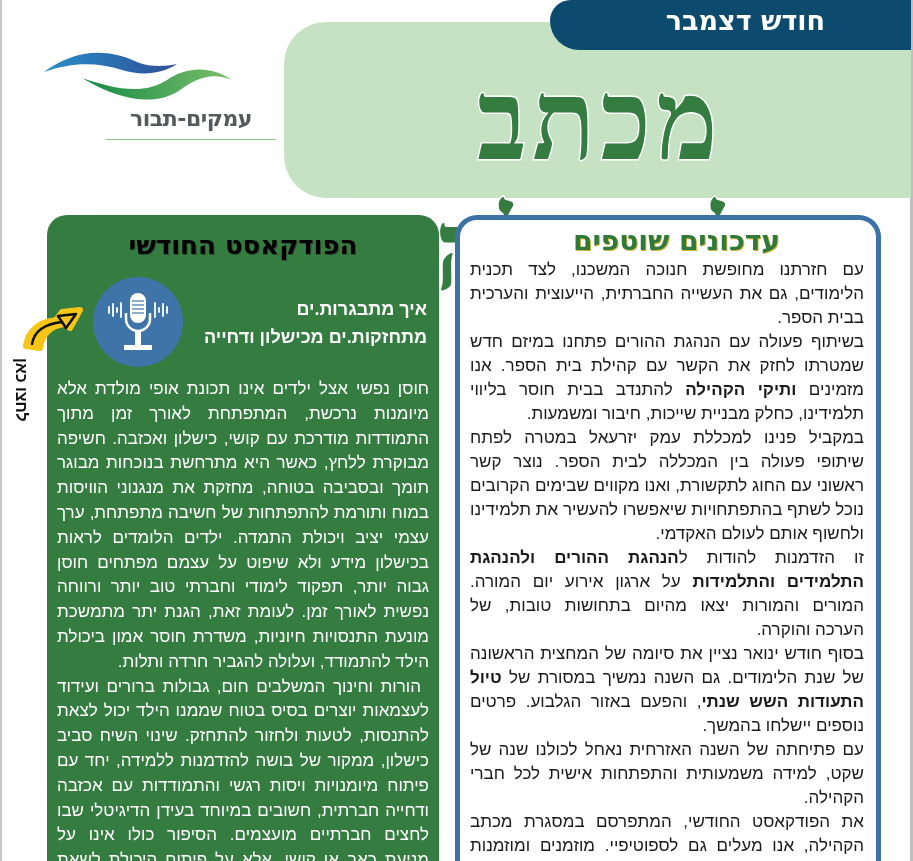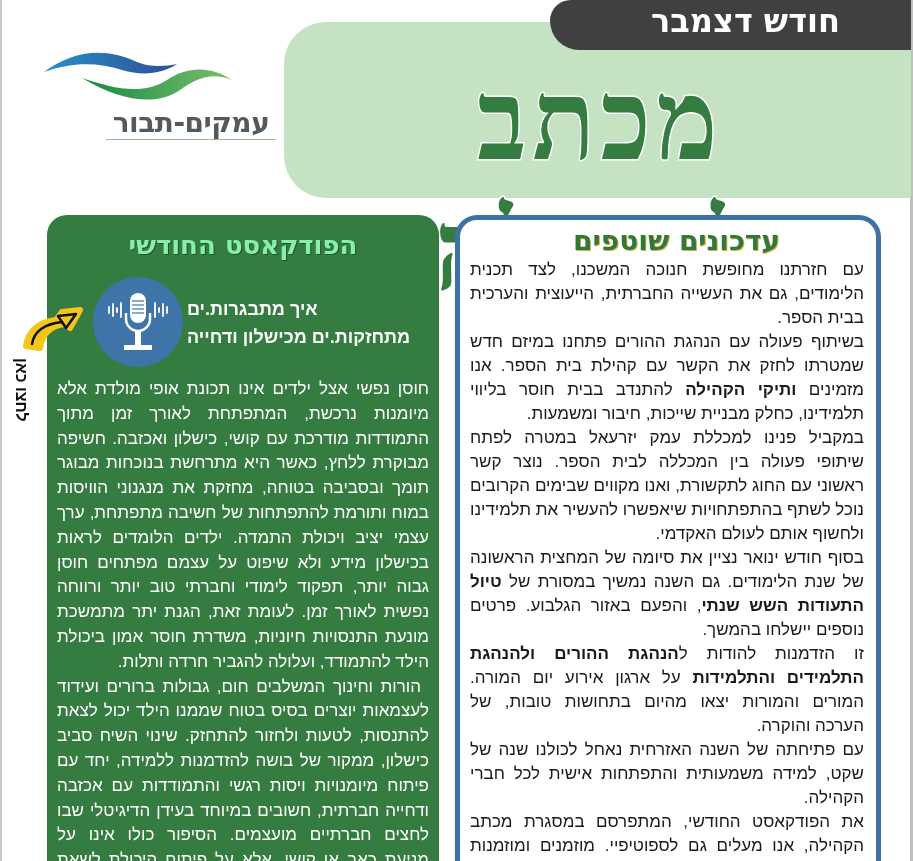--- a/index.html
+++ b/index.html
@@ -10,36 +10,36 @@
     direction: rtl;
   }
   .page-border-left { position: absolute; left: 0; top: 0; width: 2px; height: 861px; background: #c8c8c8; }
   .page-border-right { position: absolute; right: 0; top: 0; width: 3px; height: 861px; background: #c0c0c0; }
 
   
   .logo { position: absolute; left: 40px; top: 44px; width: 205px; height: 130px; direction: rtl; }
   .logo svg { position: absolute; left: 2px; top: 0; }
   .logo-name {
     position: absolute; left: 66px; top: 62px; width: 170px; text-align: center;
-    font-family: "DejaVu Sans", sans-serif; font-weight: bold; font-size: 28px; color: #55595c;
+    font-family: "DejaVu Sans", sans-serif; font-weight: bold; font-size: 22px; color: #55595c;
     letter-spacing: -0.5px;
   }
   .logo-line { position: absolute; left: 66px; top: 95px; width: 170px; height: 1px; background: #8fc28e; }
   .logo-sub {
     position: absolute; left: 62px; top: 98px; width: 176px; text-align: center;
     font-family: "DejaVu Sans", sans-serif; font-weight: 300; font-size: 22px; color: #666;
     letter-spacing: 3px;
   }
 
   
   .month-tab {
     position: absolute; left: 550px; top: 0; width: 361px; height: 50px;
-    background: #404040; border-radius: 0 0 0 48px;
+    background: #0c4a6e; border-radius: 0 0 0 48px;
     border-top-left-radius: 34px;
-    color: #ffffff; font-weight: bold; font-size: 32px; text-align: center;
+    color: #ffffff; font-weight: bold; font-size: 27px; text-align: center;
     line-height: 42px; padding-right: 0;
     box-sizing: border-box; padding-left: 30px;
   }
   .title-banner {
     position: absolute; left: 284px; top: 22px; width: 627px; height: 176px;
     background: #c5e2c3; border-radius: 42px 0 0 42px;
   }
   .title-text {
     position: absolute; left: 320px; top: 55px; width: 560px; text-align: center;
     font-family: "DejaVu Sans Mono", monospace; font-weight: bold; font-size: 112px; line-height: 130px;
@@ -70,30 +70,30 @@
   .updates-body p { margin: 0; }
   .updates-body b { font-weight: bold; }
 
   
   .podcast-box {
     position: absolute; left: 47px; top: 215px; width: 392px; height: 655px;
     background: #357c41; border-radius: 20px 20px 0 0;
   }
   .podcast-title {
     position: absolute; left: 0; right: 0; top: 14px; text-align: center;
-    font-weight: bold; font-size: 26px; color: #86efac; line-height: 32px;
+    font-weight: bold; font-size: 26px; color: #000000; line-height: 32px;
     text-shadow: 1px 1px 0 #2c4e31;
   }
   .mic-button {
     position: absolute; left: 46px; top: 62px; width: 90px; height: 90px; border-radius: 50%;
     background: #3f74a9; cursor: pointer;
   }
   .mic-button svg { position: absolute; left: 0; top: 0; }
   .episode-title {
-    position: absolute; right: 12px; top: 80px; width: 240px; text-align: left;
+    position: absolute; right: 12px; top: 80px; width: 240px; text-align: right;
     font-family: "Liberation Sans", sans-serif; font-weight: bold; font-size: 18px; line-height: 28px; color: #ffffff;
   }
   .podcast-body {
     position: absolute; left: 10px; right: 10px; top: 162px;
     font-family: "Liberation Sans", sans-serif; font-size: 17px; line-height: 24.8px; color: #ffffff;
     text-align: justify;
   }
   .podcast-body p { margin: 0; }
 
   .arrow { position: absolute; left: 18px; top: 302px; width: 70px; height: 50px; }
@@ -131,22 +131,22 @@
 <div class="title-banner"></div>
 <div class="month-tab">חודש דצמבר</div>
 <div class="title-text">מכתב לקהילה</div>
 
 <div class="updates-box">
   <div class="updates-title">עדכונים שוטפים</div>
   <div class="updates-body">
     <p>עם חזרתנו מחופשת חנוכה המשכנו, לצד תכנית הלימודים, גם את העשייה החברתית, הייעוצית והערכית בבית הספר.</p>
     <p><span>בשיתוף פעולה עם הנהגת ההורים פתחנו במיזם חדש שמטרתו לחזק את הקשר עם קהילת בית הספר. אנו מזמינים </span><b>ותיקי הקהילה</b><span> להתנדב בבית חוסר בליווי תלמידינו, כחלק מבניית שייכות, חיבור ומשמעות.</span></p>
     <p>במקביל פנינו למכללת עמק יזרעאל במטרה לפתח שיתופי פעולה בין המכללה לבית הספר. נוצר קשר ראשוני עם החוג לתקשורת, ואנו מקווים שבימים הקרובים נוכל לשתף בהתפתחויות שיאפשרו להעשיר את תלמידינו ולחשוף אותם לעולם האקדמי.</p>
+    <p><span>זו הזדמנות להודות ל</span><b>הנהגת ההורים ולהנהגת התלמידים והתלמידות</b><span> על ארגון אירוע יום המורה. המורים והמורות יצאו מהיום בתחושות טובות, של הערכה והוקרה.</span></p>
     <p><span>בסוף חודש ינואר נציין את סיומה של המחצית הראשונה של שנת הלימודים. גם השנה נמשיך במסורת של </span><b>טיול התעודות השש שנתי</b><span>, והפעם באזור הגלבוע. פרטים נוספים יישלחו בהמשך.</span></p>
-    <p><span>זו הזדמנות להודות ל</span><b>הנהגת ההורים ולהנהגת התלמידים והתלמידות</b><span> על ארגון אירוע יום המורה. המורים והמורות יצאו מהיום בתחושות טובות, של הערכה והוקרה.</span></p>
     <p>עם פתיחתה של השנה האזרחית נאחל לכולנו שנה של שקט, למידה משמעותית והתפתחות אישית לכל חברי הקהילה.</p>
     <p><span>את הפודקאסט החודשי, המתפרסם במסגרת מכתב הקהילה, אנו מעלים גם לספוטיפיי. מוזמנים ומוזמנות להצטרף לפלייליסט ב</span></p>
   </div>
 </div>
 
 <div class="podcast-box">
   <div class="podcast-title">הפודקאסט החודשי</div>
   <div class="mic-button">
     <svg width="90" height="90" viewBox="0 0 90 90">
       <rect x="37" y="16" width="16" height="30" rx="8" fill="#fff"></rect>

